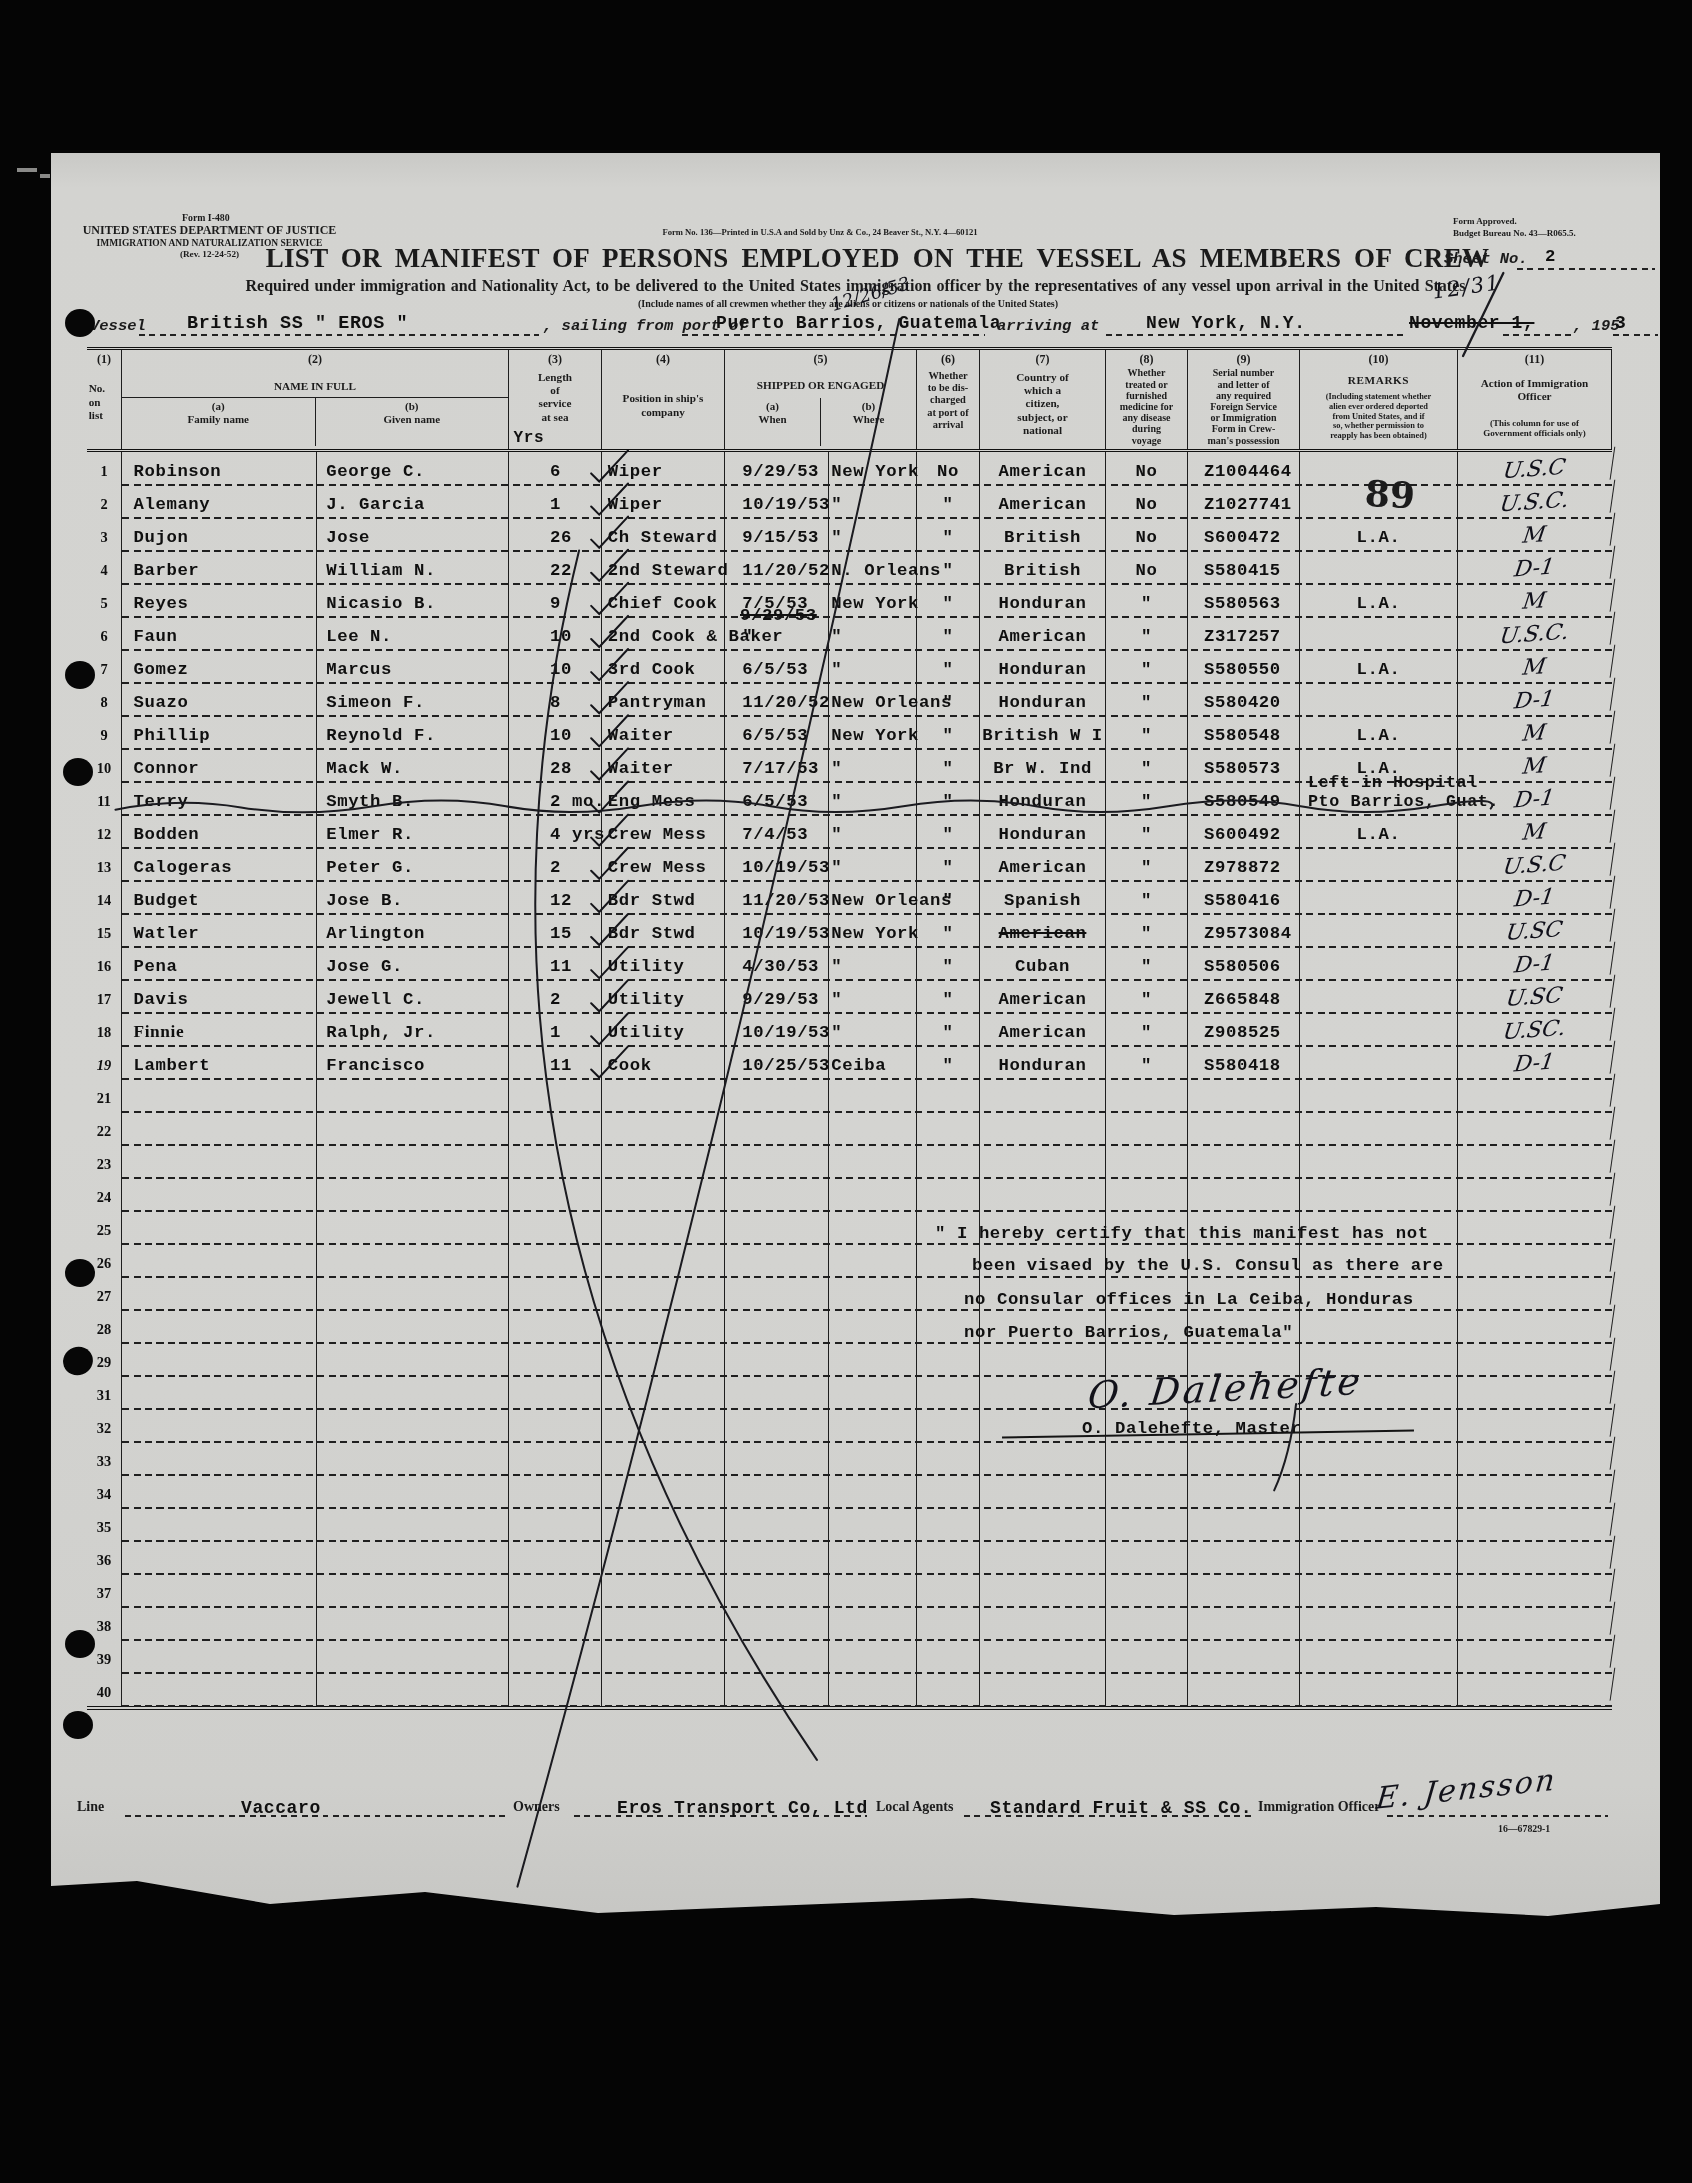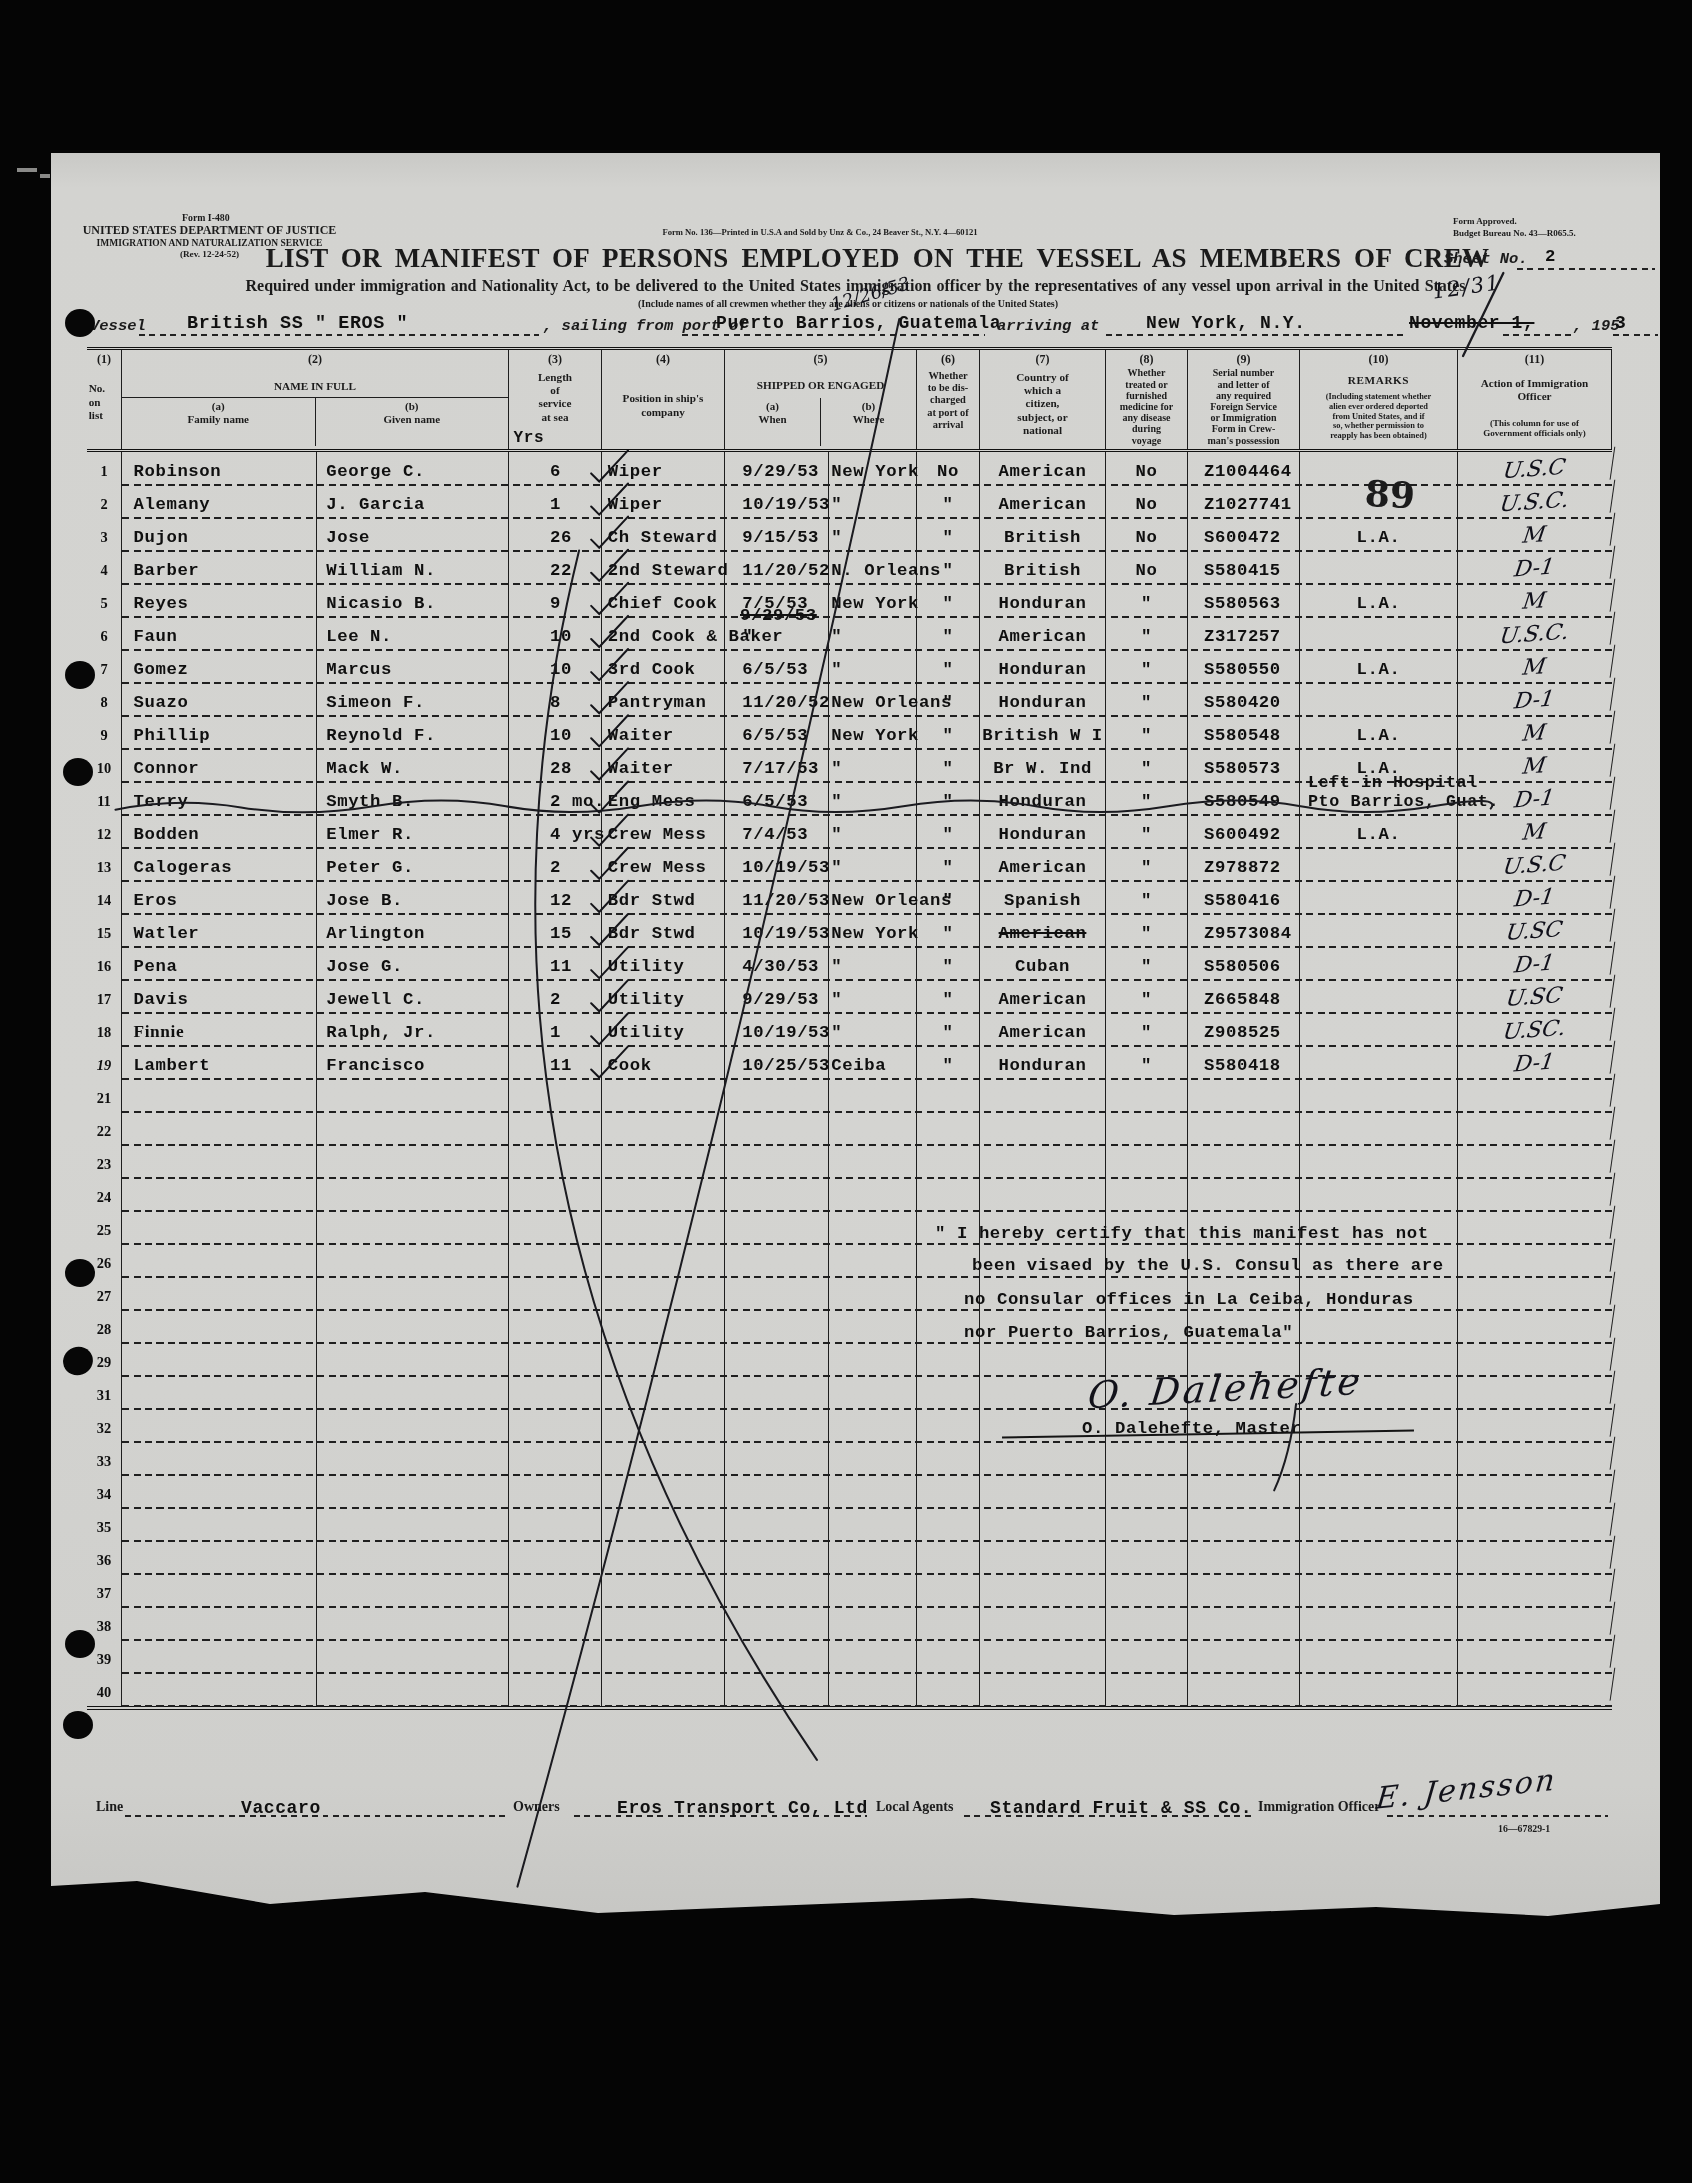--- a/index.html
+++ b/index.html
@@ -377,21 +377,21 @@
             <div class="cell" style="width: 88px; padding-left: 2.3px;">"</div>
             <div class="cell cen" style="width: 63px;">"</div>
             <div class="cell cen" style="width: 126px;">American</div>
             <div class="cell cen" style="width: 82px;">"</div>
             <div class="cell" style="width: 112px; padding-left: 16px;">Z978872</div>
             <div class="cell cen" style="width: 158px;"></div>
             <div class="cell cen handcell" style="width: 154px;">U.S.C</div>
           </div>
           <div class="row">
             <div class="cell no" style="width: 35px;">14</div>
-            <div class="cell" style="width: 195px; padding-left: 11.5px;">Eros</div>
+            <div class="cell" style="width: 195px; padding-left: 11.5px;">Budget</div>
             <div class="cell" style="width: 192px; padding-left: 9.2px;">Jose B.</div>
             <div class="cell" style="width: 93px; padding-left: 41px;">12</div>
             <div class="cell" style="width: 123px; padding-left: 5.8px;">Bdr Stwd</div>
             <div class="cell" style="width: 104px; padding-left: 17.3px;">11/20/53</div>
             <div class="cell" style="width: 88px; padding-left: 2.3px;">New Orleans</div>
             <div class="cell cen" style="width: 63px;">"</div>
             <div class="cell cen" style="width: 126px;">Spanish</div>
             <div class="cell cen" style="width: 82px;">"</div>
             <div class="cell" style="width: 112px; padding-left: 16px;">S580416</div>
             <div class="cell cen" style="width: 158px;"></div>
@@ -767,21 +767,21 @@
       <div class="abs typed" style="left:884px;top:1071px;font-size:17.3px;">" I hereby certify that this manifest has not</div>
       <div class="abs typed" style="left:921px;top:1103px;font-size:17.3px;">been visaed by the U.S. Consul as there are</div>
       <div class="abs typed" style="left:913px;top:1137px;font-size:17.3px;">no Consular offices in La Ceiba, Honduras</div>
       <div class="abs typed" style="left:913px;top:1170px;font-size:17.3px;">nor Puerto Barrios, Guatemala"</div>
       <div class="abs hand" style="left:1037px;top:1214px;font-size:37px;transform:rotate(-3deg) skewX(-10deg);letter-spacing:3.5px;">O. Dalehefte</div>
       <div class="abs" style="left:951px;top:1280px;width:412px;height:2.3px;background:#141414;transform:rotate(-1deg);"></div>
       <div class="abs typed" style="left:1031px;top:1266px;font-size:17.3px;">O. Dalehefte, Master</div>
     </div>
 
     <div>
-      <div class="abs print" style="left:45px;top:1646px;font-size:14px;">Line</div>
+      <div class="abs print" style="left:26px;top:1646px;font-size:14px;">Line</div>
       <div class="dots" style="left:74px;top:1662px;width:385px;"></div>
       <div class="abs typed" style="left:190px;top:1645px;font-size:18px;">Vaccaro</div>
       <div class="abs print" style="left:462px;top:1646px;font-size:14px;">Owners</div>
       <div class="dots" style="left:523px;top:1662px;width:293px;"></div>
       <div class="abs typed" style="left:566px;top:1645px;font-size:18px;">Eros Transport Co, Ltd</div>
       <div class="abs print" style="left:825px;top:1646px;font-size:14px;">Local Agents</div>
       <div class="dots" style="left:913px;top:1662px;width:288px;"></div>
       <div class="abs typed" style="left:939px;top:1645px;font-size:18px;">Standard Fruit &amp; SS Co.</div>
       <div class="abs print" style="left:1207px;top:1646px;font-size:14px;">Immigration Officer</div>
       <div class="dots" style="left:1336px;top:1662px;width:221px;"></div>

